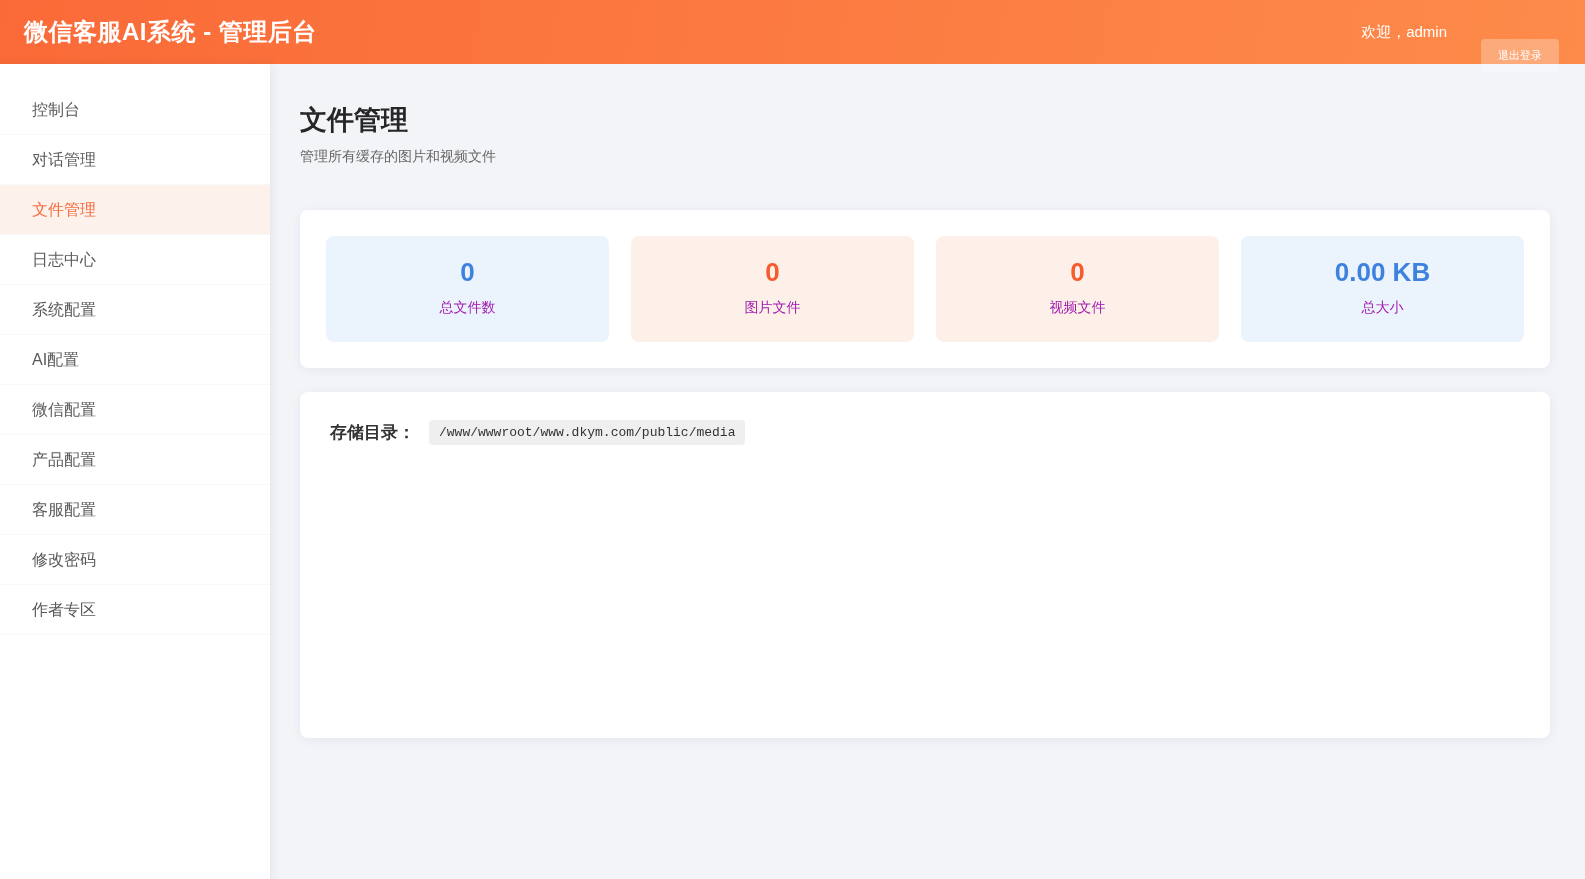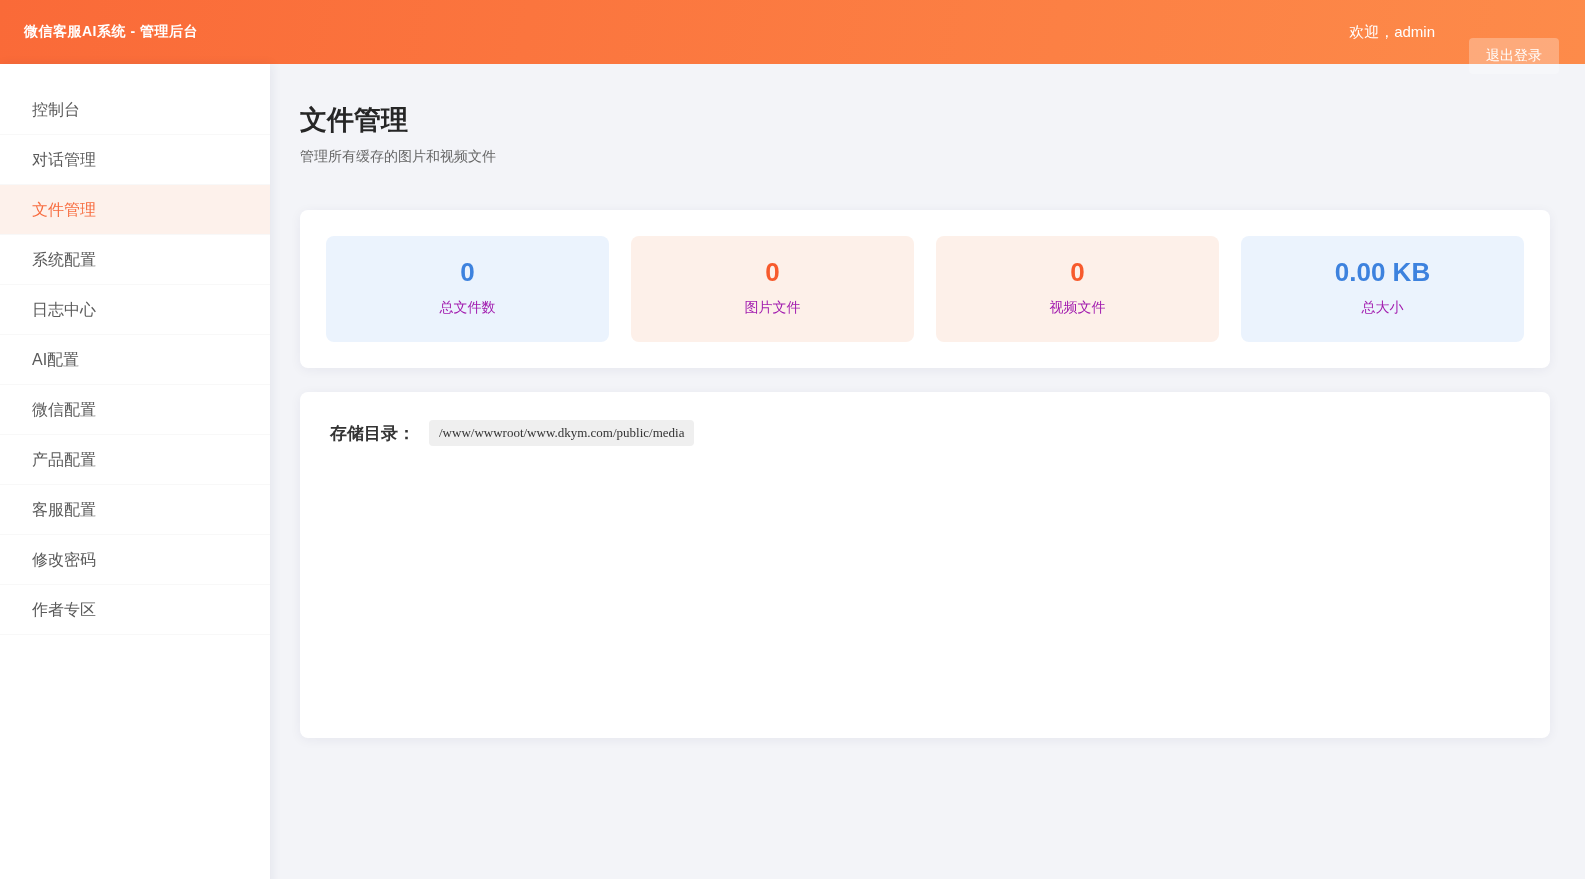--- a/index.html
+++ b/index.html
@@ -10,26 +10,26 @@
     overflow: hidden;
   }
   
   .header {
     height: 64px;
     background: linear-gradient(100deg, #fa6a38 0%, #fd8b4a 100%);
     display: flex; align-items: center; justify-content: space-between;
     padding: 0 26px 0 24px;
     color: #fff;
   }
-  .header-title { font-size: 14px; font-weight: 700; letter-spacing: .5px; }
+  .header-title { font-size: 24px; font-weight: 700; letter-spacing: .5px; }
   .header-right { display: flex; align-items: center; gap: 34px; font-size: 15px; }
   .logout-btn {
     background: rgba(255,255,255,0.28);
     border: none; color: #fff;
-    font-size: 14px; font-family: inherit;
+    font-size: 11px; font-family: inherit;
     padding: 9px 17px; border-radius: 4px;
     cursor: pointer;
     margin-top: 47px;
   }
   
   .layout { display: flex; height: 875px; }
   .sidebar {
     width: 270px; background: #fff;
     box-shadow: 2px 0 10px rgba(30,40,80,0.07);
     padding-top: 21px;
@@ -57,21 +57,21 @@
   .stat-box.blue { background: #ebf3fd; }
   .stat-box.orange { background: #fdf0e9; }
   .stat-value { font-size: 26px; font-weight: 700; margin-bottom: 11px; }
   .stat-box.blue .stat-value { color: #3d82de; }
   .stat-box.orange .stat-value { color: #f75a2c; }
   .stat-label { font-size: 14px; color: #a21caf; }
   .files-card { padding: 28px 30px 12px; height: 346px; }
   .storage-row { display: flex; align-items: center; gap: 14px; }
   .storage-label { font-size: 17px; font-weight: 700; color: #333; }
   .storage-path {
-    font-family: Liberation Serif, serif;
+    font-family: Liberation Mono, monospace;
     font-size: 13px; color: #333;
     background: #efefef; padding: 5px 10px; border-radius: 4px;
   }
   .empty-state { text-align: center; padding-top: 92px; }
   .empty-state .folder-wrap { display: inline-block; line-height: 0; }
   .empty-text { margin-top: 20px; font-size: 17px; color: #9b9b9b; }
 </style>
 </head>
 <body>
 
@@ -82,22 +82,22 @@
     <button class="logout-btn">退出登录</button>
   </div>
 </div>
 
 <div class="layout">
 
   <div class="sidebar">
     <div class="menu-item">控制台</div>
     <div class="menu-item">对话管理</div>
     <div class="menu-item active">文件管理</div>
+    <div class="menu-item">日志中心</div>
     <div class="menu-item">系统配置</div>
-    <div class="menu-item">日志中心</div>
     <div class="menu-item">AI配置</div>
     <div class="menu-item">微信配置</div>
     <div class="menu-item">产品配置</div>
     <div class="menu-item">客服配置</div>
     <div class="menu-item">修改密码</div>
     <div class="menu-item">作者专区</div>
   </div>
 
   <div class="main">
     <div class="page-title">文件管理</div>

